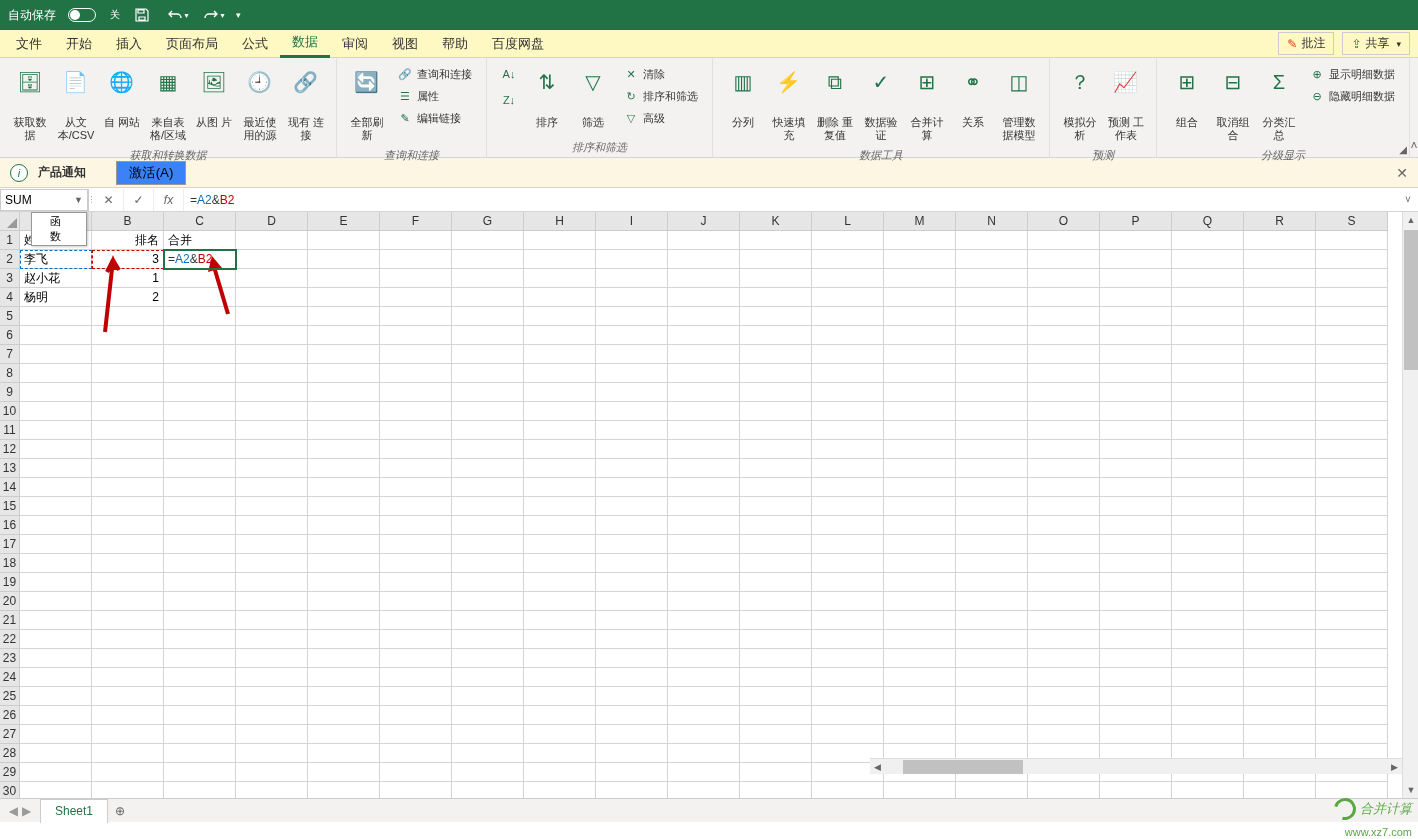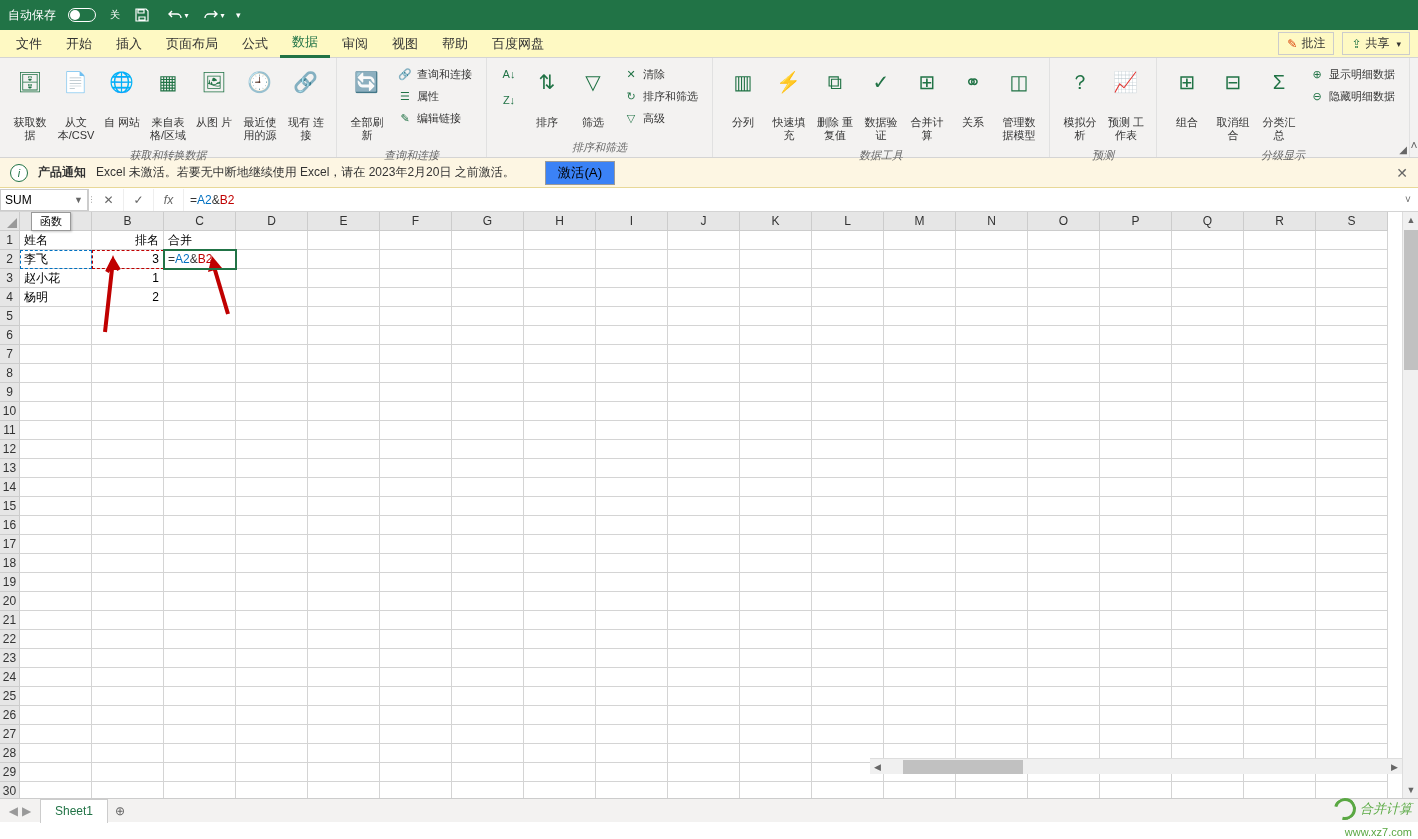--- a/index.html
+++ b/index.html
@@ -46,21 +46,21 @@
 .notif-ic { width:18px; height:18px; border:1px solid #217346; border-radius:50%; display:flex; align-items:center; justify-content:center; color:#217346; font-size:11px; font-style:italic; background:#fff; }
 .notif-title { font-weight:600; color:#333; }
 .notif-msg { color:#333; }
 .notif-btn { border:1px solid #999; padding:2px 12px; background:#3b82f6; margin-left:20px; }
 .notif-close { margin-left:auto; color:#666; font-size:14px; }
 
 
 .fbar { height:24px; display:flex; align-items:center; border-bottom:1px solid #d4d4d4; }
 .name-box { width:88px; height:22px; border:1px solid #ccc; padding:0 4px; display:flex; align-items:center; justify-content:space-between; font-size:12px; position:relative; }
 .name-dd { color:#666; font-size:9px; }
-.fx-tooltip { position:absolute; top:22px; left:30px; background:#fff; border:1px solid #999; padding:1px 8px; font-size:11px; box-shadow:1px 1px 2px rgba(0,0,0,0.2); z-index:10; }
+.fx-tooltip { position:absolute; top:22px; left:30px; background:#fff; border:1px solid #999; padding:1px 18px; font-size:11px; box-shadow:1px 1px 2px rgba(0,0,0,0.2); z-index:10; }
 .fbar-btn { width:30px; height:22px; display:flex; align-items:center; justify-content:center; color:#666; border-right:1px solid #eee; }
 .fbar-sep { width:6px; height:22px; border-left:1px solid #ccc; display:flex; align-items:center; justify-content:center; color:#999; font-size:8px; }
 .formula-input { flex:1; padding:0 6px; font-size:12px; }
 .formula-input .op { color:#333; }
 .formula-input .ref1 { color:#0070c0; }
 .formula-input .amp { color:#333; }
 .formula-input .ref2 { color:#c00000; }
 .fbar-expand { width:20px; text-align:center; color:#666; font-size:10px; }
 
 
@@ -333,21 +333,20 @@
     </div>
     <div class="rgroup-label">分级显示</div>
     <span class="expand-ic">◢</span>
   </div>
   <div style="width:20px;display:flex;align-items:flex-end;justify-content:center;padding-bottom:4px;color:#666">˄</div>
 </div>
 
 <div class="notif">
   <div class="notif-ic">i</div>
   <span class="notif-title">产品通知</span>
-  <span class="notif-msg">Excel 未激活。若要无中断地继续使用 Excel，请在 2023年2月20日 之前激活。</span>
   <button class="notif-btn">激活(A)</button>
   <span class="notif-close">✕</span>
 </div>
 
 <div class="fbar">
   <div class="name-box">
     <span>SUM</span>
     <span class="name-dd">▼</span>
     <div class="fx-tooltip">函数</div>
   </div>

